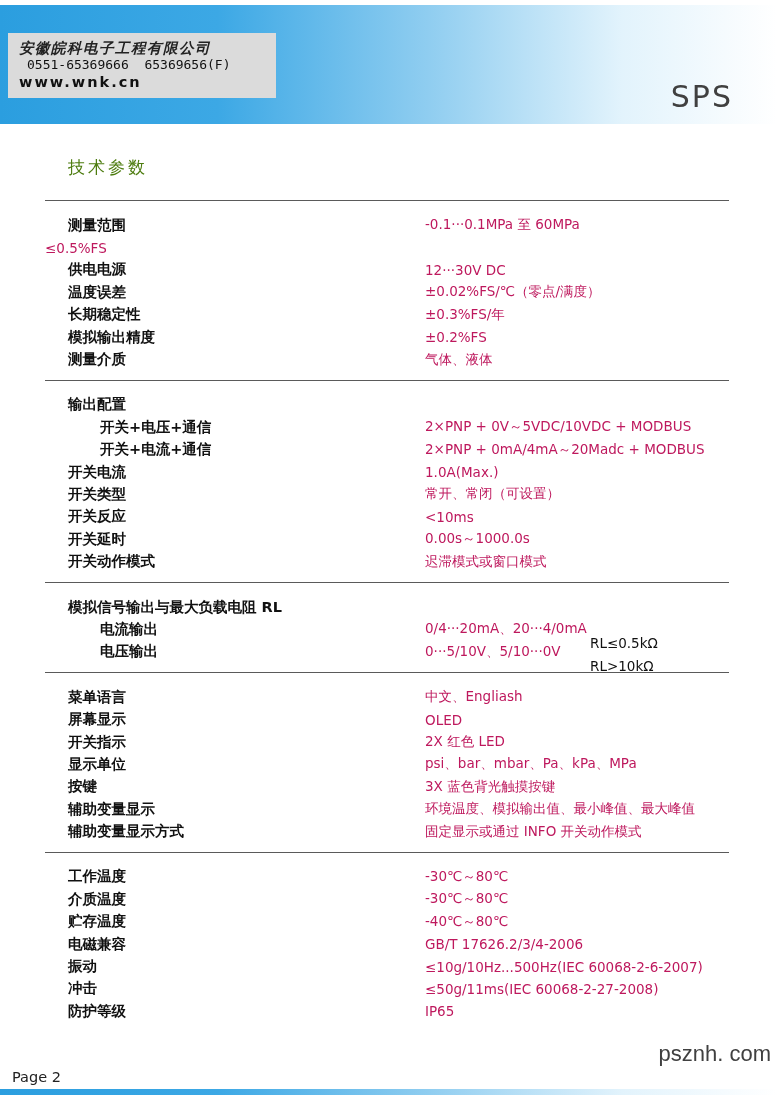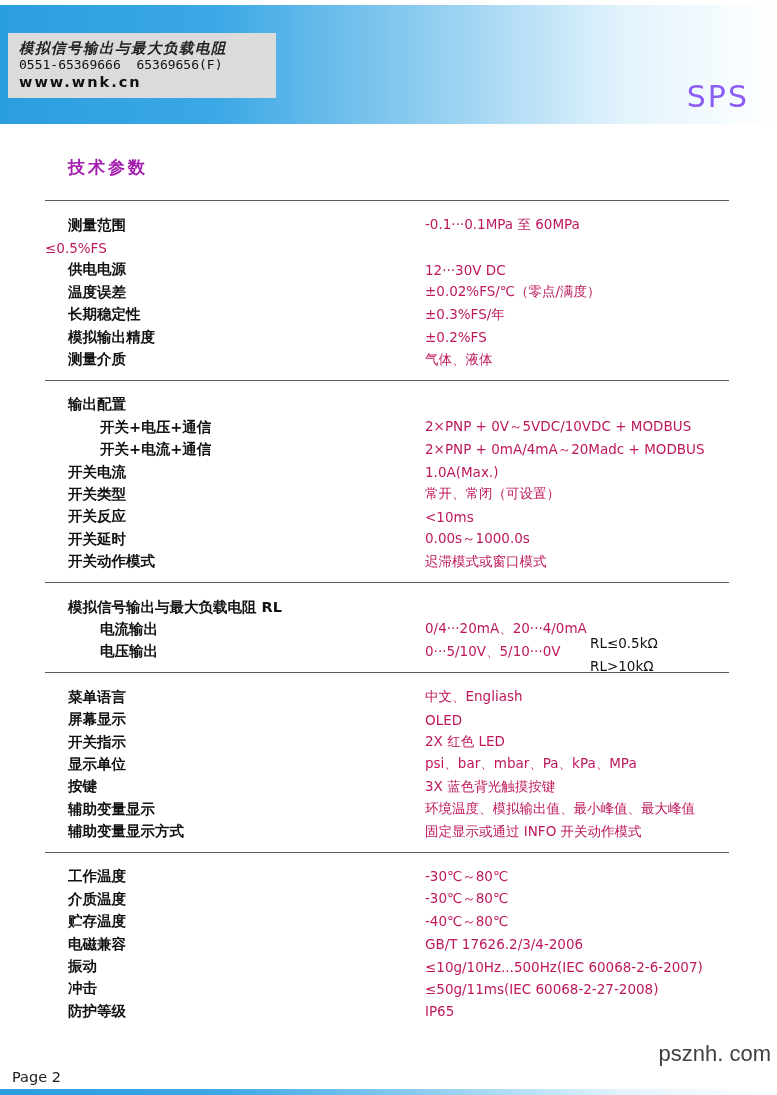--- a/index.html
+++ b/index.html
@@ -25,34 +25,34 @@
     font-family:"Liberation Sans",sans-serif;font-weight:bold;font-style:italic;
     font-size:31px;line-height:38px;color:#1e5aa5;letter-spacing:-2px;
   }
   .logo-text{margin-left:7px;line-height:1.15;}
   .company-name{
     font-family:"DejaVu Serif","Liberation Serif",serif;font-style:italic;font-weight:bold;
     font-size:14.5px;letter-spacing:1.5px;color:#222;white-space:pre;
   }
   .company-phone{
     font-family:"DejaVu Sans Mono","Liberation Mono",monospace;
-    font-size:13px;color:#111;white-space:pre;margin-top:1px;
+    font-size:13px;color:#111;white-space:pre;margin-top:1px;margin-left:8px;
   }
   .company-site{
     font-weight:bold;font-size:14.5px;letter-spacing:2px;color:#111;white-space:pre;margin-top:1px;
   }
   .product-code{
-    position:absolute;right:28px;top:79px;font-size:30px;letter-spacing:2px;
-    color:#8b5cf6;font-family:"DejaVu Sans","Liberation Sans",sans-serif;
+    position:absolute;right:44px;top:79px;font-size:30px;letter-spacing:2px;
+    color:#404040;font-family:"DejaVu Sans","Liberation Sans",sans-serif;
   }
   
   .content{position:absolute;left:45px;top:148px;width:684px;}
   .page-title{
-    font-size:17px;font-weight:bold;letter-spacing:3px;
-    margin:8px 0 21px 23px;color:#a21caf;
+    font-size:17px;font-weight:normal;letter-spacing:3px;
+    margin:8px 0 21px 23px;color:#4d7c0f;
   }
   .section{border-top:1px solid #5a5a5a;padding:13px 0 9px 0;}
   .row{position:relative;display:flex;height:22.4px;align-items:center;}
   .label{
     flex:none;width:357px;padding-left:23px;font-size:14.5px;font-weight:bold;color:#111;
     white-space:pre;overflow:visible;
   }
   .label.indent{padding-left:55px;width:325px;}
   .value{font-size:13.5px;color:#be185d;white-space:pre;}
   .value2{position:absolute;left:545px;font-size:13.5px;color:#111;white-space:pre;margin-top:28px;}
@@ -66,21 +66,21 @@
     position:absolute;left:0;bottom:0;width:777px;height:6px;
     background:linear-gradient(90deg,#2b9edf 0%,#3ca8e5 28%,#8fcdf0 55%,#e2f3fc 80%,#ffffff 100%);
   }
 </style>
 </head>
 <body>
 
 <div class="band-top"></div>
 <div class="logo-box">
   <div class="logo-text">
-    <div class="company-name">模拟信号输出与最大负载电阻</div>
+    <div class="company-name">安徽皖科电子工程有限公司</div>
     <div class="company-phone">0551-65369666  65369656(F)</div>
     <div class="company-site">www.wnk.cn</div>
   </div>
 </div>
 <div class="product-code">SPS</div>
 
 <div class="content">
   <div class="page-title">技术参数</div>
   <div id="sections">
       <div class="section">

